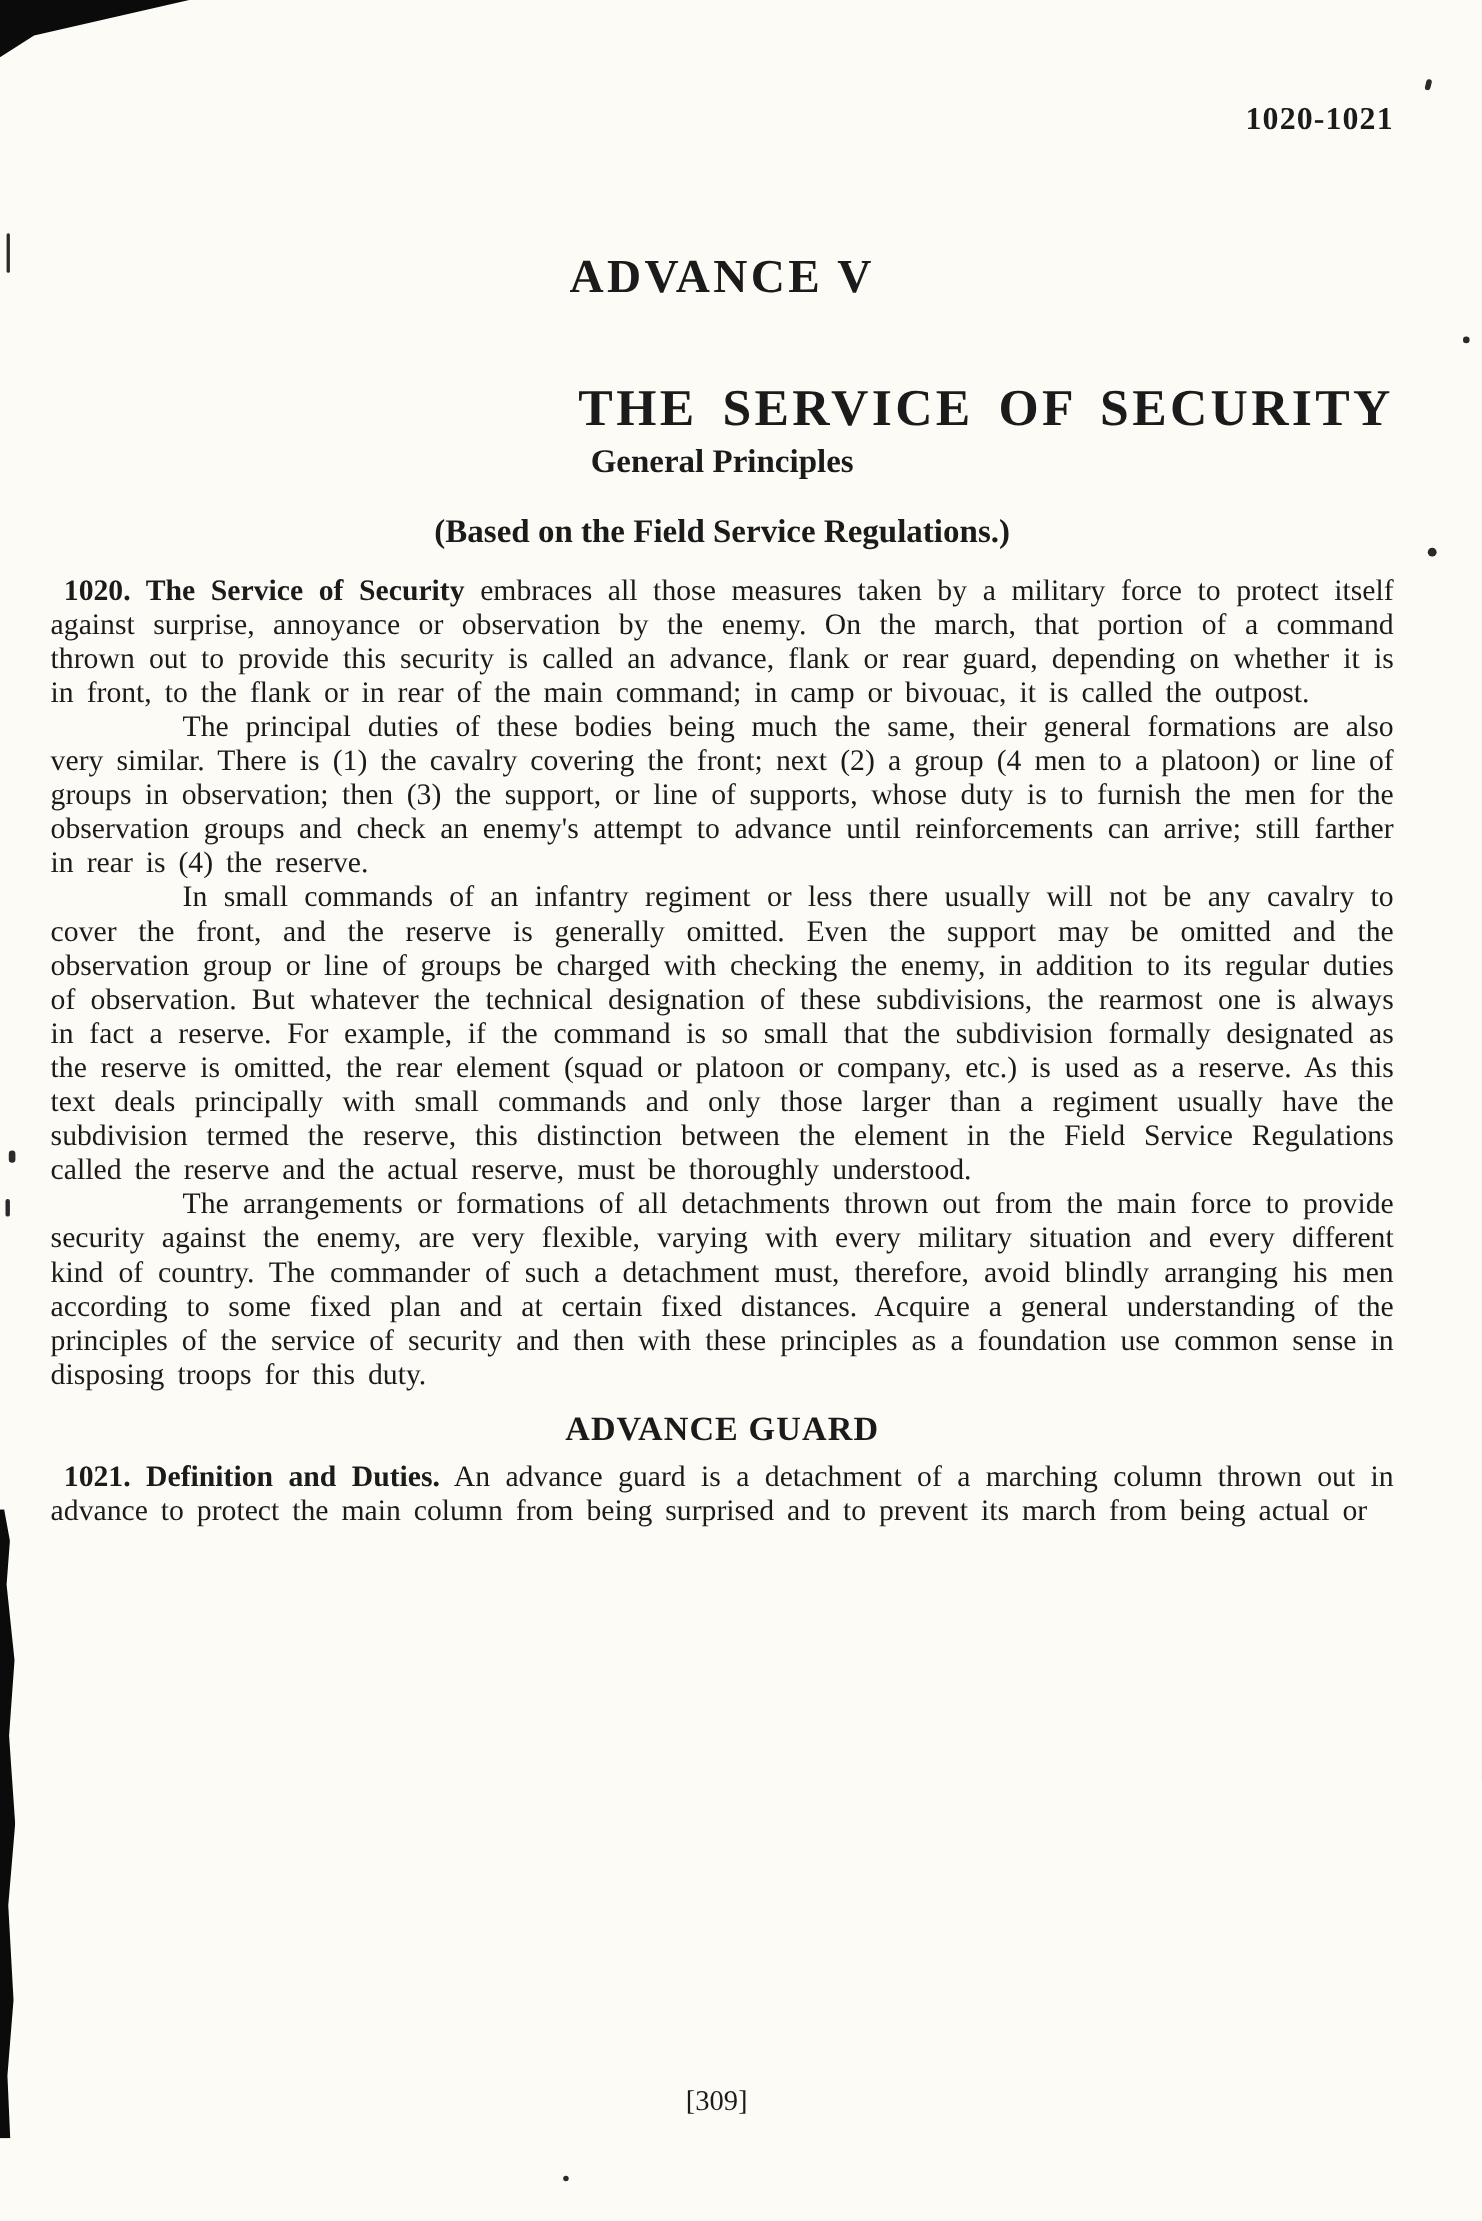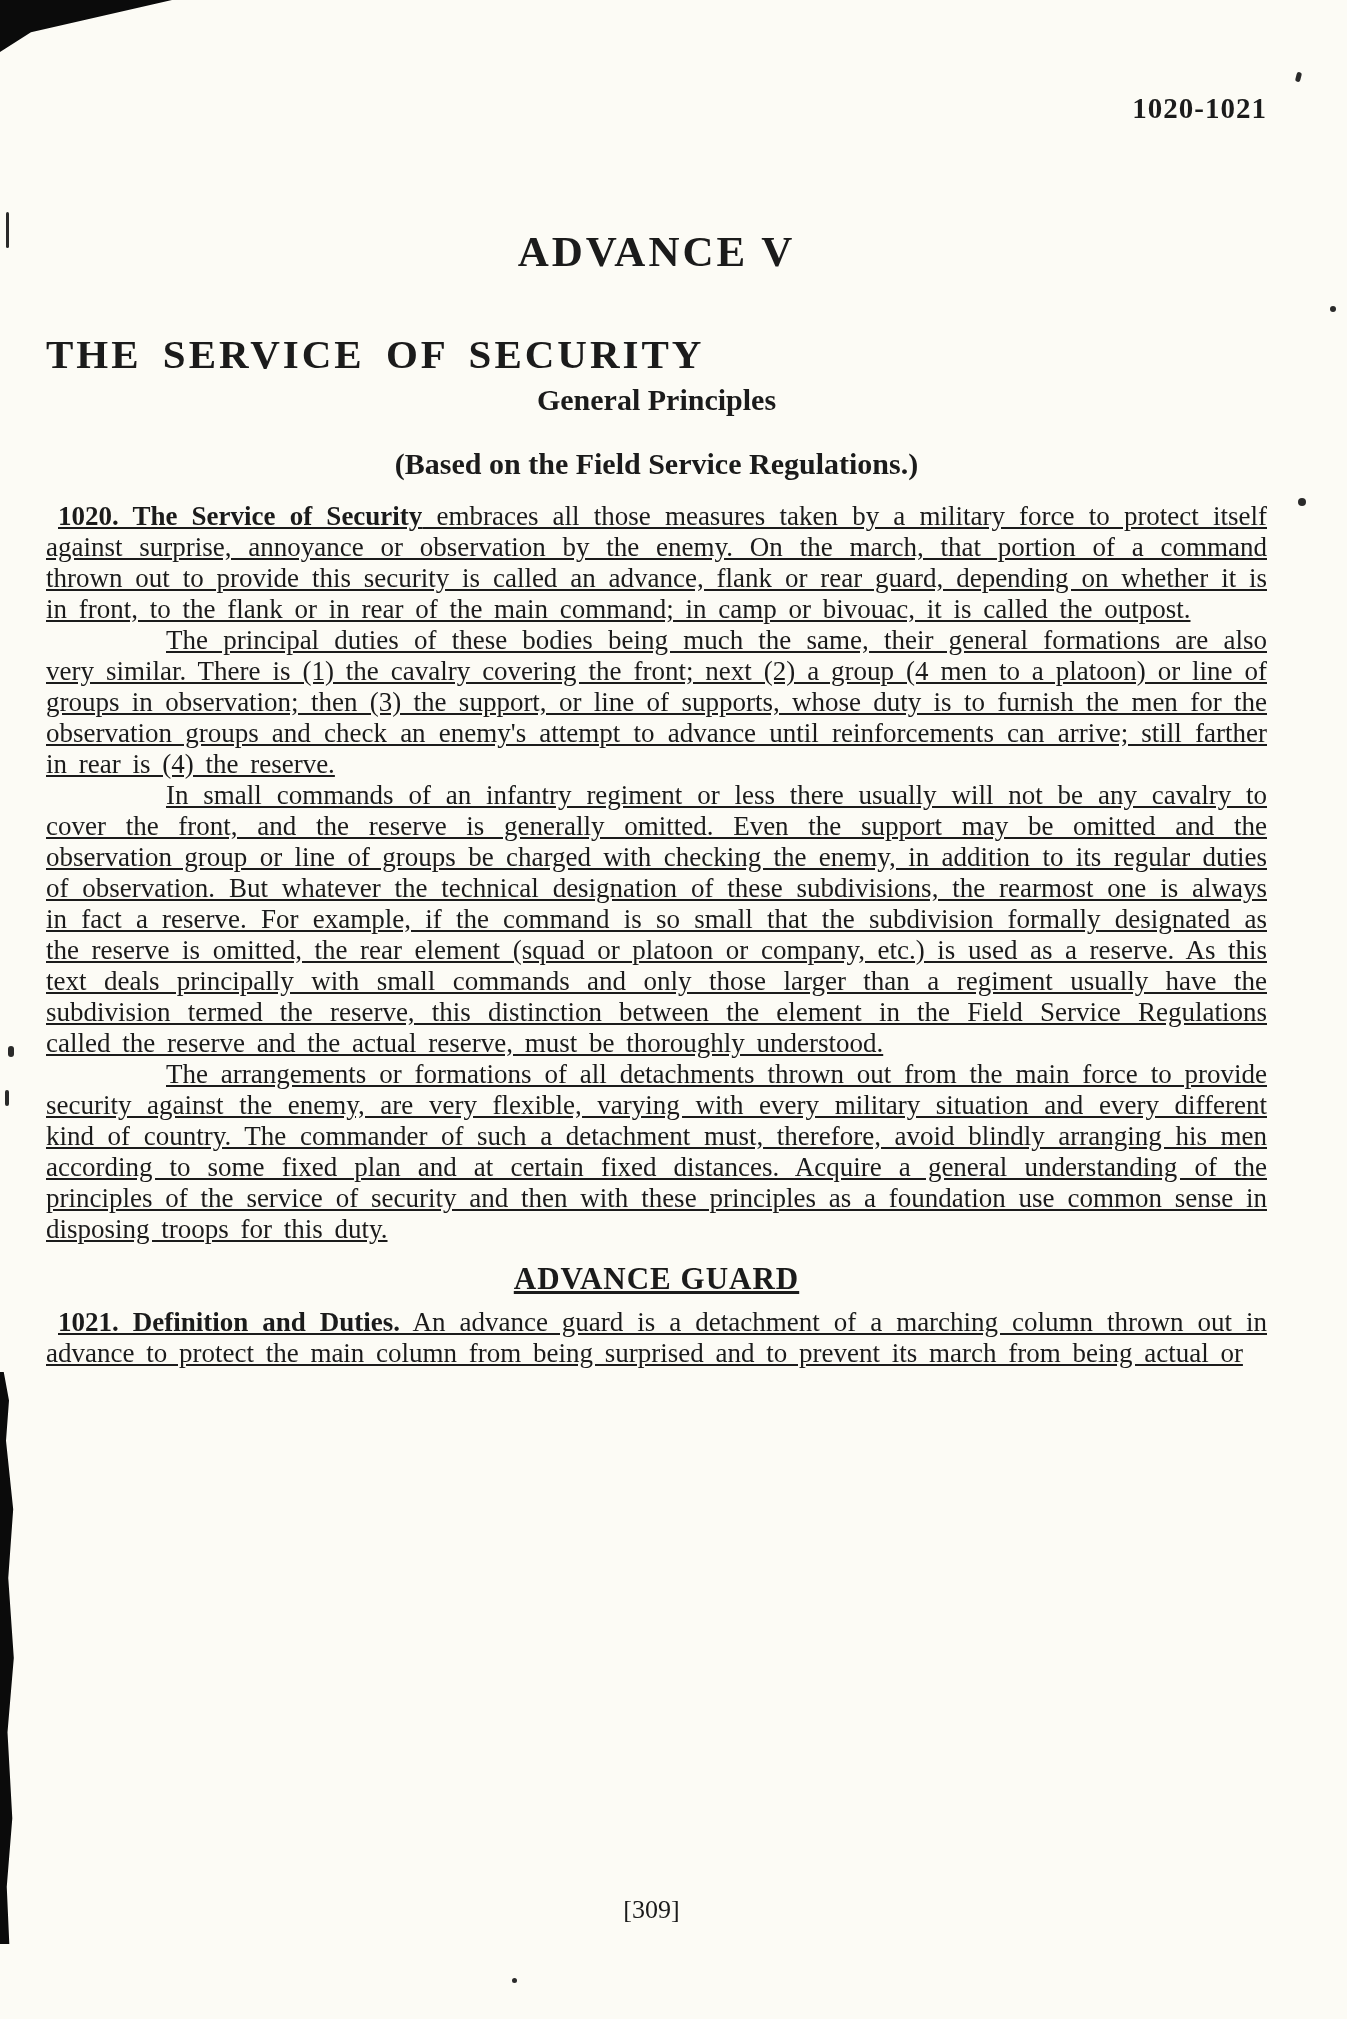--- a/index.html
+++ b/index.html
@@ -26,37 +26,37 @@
 
   .chapter-title {
     margin-top:102px;
     text-align:center;
     font-weight:bold;
     font-size:43px;
     letter-spacing:3px;
   }
 
   .main-title {
-    margin-top:54px;
-    text-align:left;
+    margin-top:68px;
+    text-align:right;
     font-weight:bold;
-    font-size:41px;
+    font-size:47px;
     letter-spacing:3px;
     word-spacing:8px;
   }
 
   .subtitle {
     text-align:center;
     font-weight:bold;
     font-size:30px;
   }
   .subtitle-first { margin-top:30px; }
   .subtitle-second { margin-top:5px; }
 
-  .body-text { margin-top:20px;text-decoration:underline; }
+  .body-text { margin-top:20px; }
 
   p.para {
     text-align:justify;
     font-size:27px;
     line-height:31px;
     word-spacing:5px;
     margin:0;
   }
   p.indent-small { text-indent:12px; }
   p.indent-large { text-indent:120px; }

